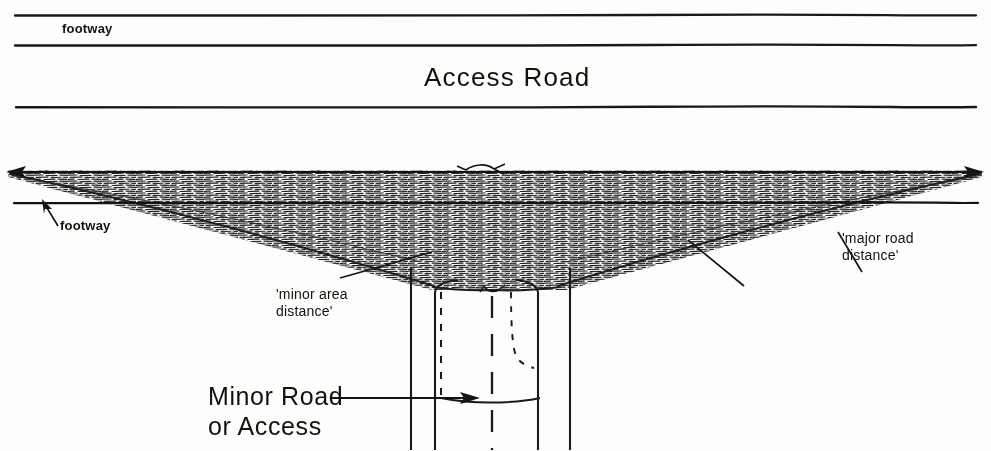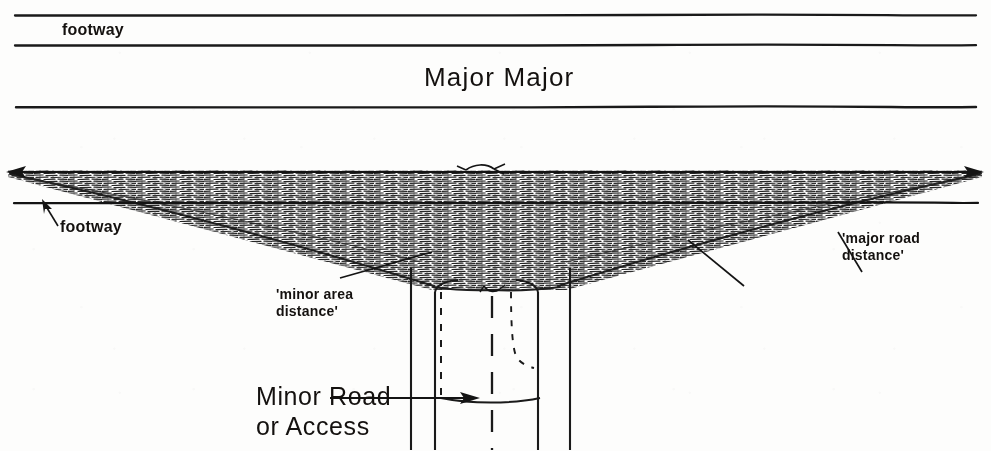--- a/index.html
+++ b/index.html
@@ -22,24 +22,24 @@
     width: 991px;
     height: 451px;
   }
   .lbl {
     position: absolute;
     color: #14110f;
     white-space: pre;
     line-height: 1.18;
     letter-spacing: 0.2px;
   }
-  .lbl-small   { font-size: 16px; font-weight: 600; }
-  .lbl-medium  { font-size: 14px; font-weight: 700; }
+  .lbl-small   { font-size: 13px; font-weight: 600; }
+  .lbl-medium  { font-size: 14px; font-weight: 400; }
   .lbl-major   { font-size: 26px; font-weight: 500; letter-spacing: 1.2px; }
-  .lbl-minor   { font-size: 25px; font-weight: 500; letter-spacing: 0.6px; margin-left: 48px; }
+  .lbl-minor   { font-size: 25px; font-weight: 500; letter-spacing: 0.6px; }
 
   
   #scan-noise {
     position: absolute;
     inset: 0;
     pointer-events: none;
     opacity: 0.5;
     background:
       radial-gradient(circle at 21% 78%, rgba(130,130,130,0.09) 0 1px, transparent 1.4px),
       radial-gradient(circle at 63% 31%, rgba(120,120,120,0.07) 0 1px, transparent 1.4px),
@@ -142,21 +142,21 @@
     </g>
 
     <g>
       <line x1="330" y1="398" x2="470" y2="398" stroke="#141414" stroke-width="1.9"></line>
       <polygon points="480,398 460,392 464,398 460,404" fill="#141414"></polygon>
     </g>
   </svg>
 
   <div class="lbl lbl-small" style="left:62px; top:21px;">footway</div>
 
-  <div class="lbl lbl-major" style="left:424px; top:62px;">Major Major</div>
+  <div class="lbl lbl-major" style="left:424px; top:62px;">Access Road</div>
 
   <div class="lbl lbl-small" style="left:60px; top:218px;">footway</div>
 
   <div class="lbl lbl-medium" style="left:276px; top:286px;">'minor area
 distance'</div>
 
   <div class="lbl lbl-medium" style="left:842px; top:230px;">'major road
 distance'</div>
 
 

